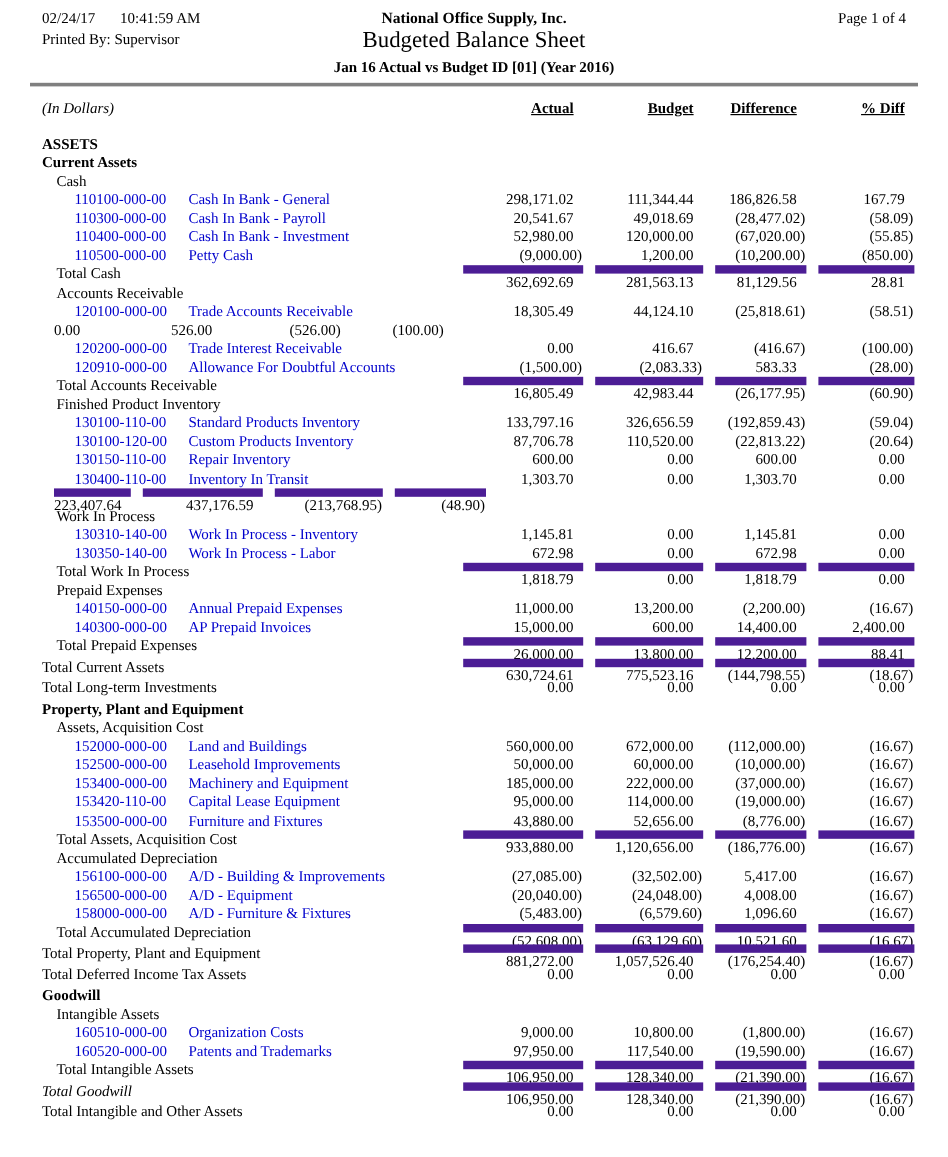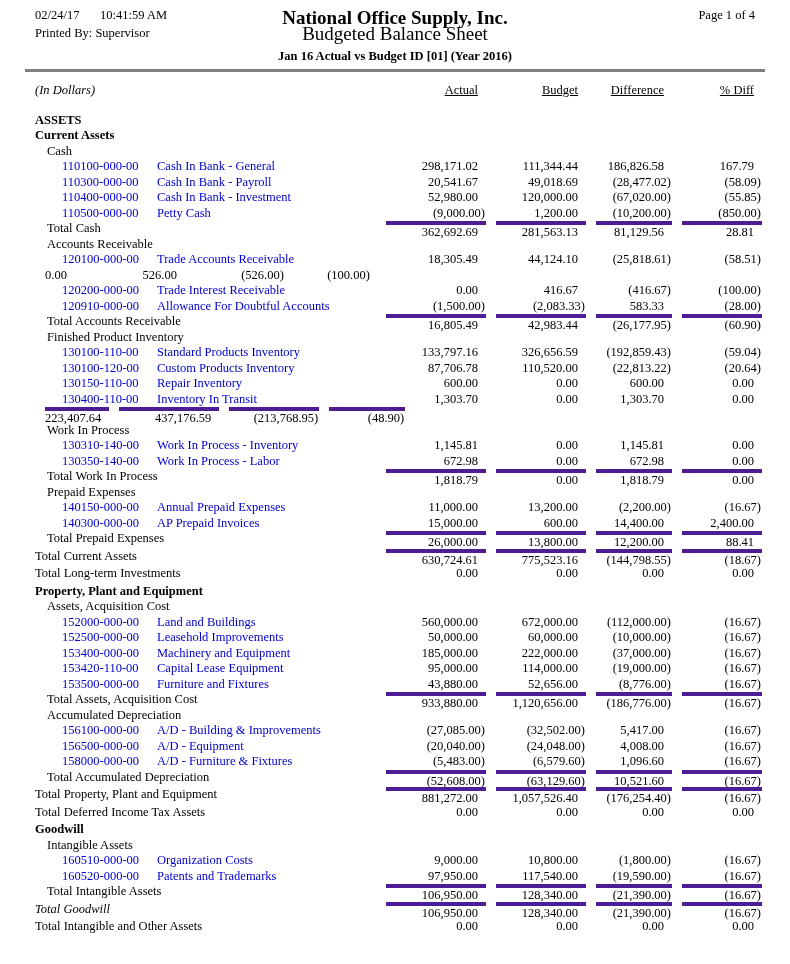--- a/index.html
+++ b/index.html
@@ -9,46 +9,46 @@
     background:#ffffff;
     font-family:"Liberation Serif","DejaVu Serif",serif;
     color:#000;
     overflow:hidden;
   }
   
   .report-header{position:relative;height:70px;font-size:12.5px;}
   .hdr-date{position:absolute;left:35px;top:8px;}
   .hdr-time{position:absolute;left:100px;top:8px;}
   .hdr-printedby{position:absolute;left:35px;top:26px;}
-  .hdr-company{position:absolute;left:0;right:0;top:7px;text-align:center;font-weight:bold;font-size:19px;}
+  .hdr-company{position:absolute;left:0;right:0;top:7px;text-align:center;font-weight:bold;font-size:13px;}
   .hdr-title{position:absolute;left:0;right:0;top:23px;text-align:center;font-weight:normal;font-size:19px;}
   .hdr-subtitle{position:absolute;left:0;right:0;top:49px;text-align:center;font-weight:bold;font-size:12.5px;}
   .hdr-page{position:absolute;right:35px;top:8px;}
   .hdr-rule{position:absolute;left:25px;right:25px;top:69px;height:3px;background:#808080;}
 
   
   .colhead{margin-top:13px;justify-content:flex-end;}
   .colhead .label{font-style:italic;}
-  .colhead .num span{font-weight:normal;text-decoration:underline;font-style:normal;}
+  .colhead .num span{font-weight:bold;text-decoration:underline;font-style:normal;}
   #rows{margin-top:14px;}
   .row{display:flex;height:15.5px;line-height:15.2px;font-size:12.5px;padding:0 28px 0 35px;}
   .label{flex:1;white-space:nowrap;overflow:hidden;}
   .num{text-align:right;padding-right:8px;margin-left:10px;box-sizing:border-box;white-space:nowrap;}
   .num:nth-child(2){width:100px;}
   .num:nth-child(3){width:90px;}
   .num:nth-child(4){width:76px;}
   .num:nth-child(5){width:80px;}
   .num.neg{padding-right:1px;}
   .r-section .label{font-weight:bold;}
   .r-section.spaced{margin-top:2px;}
   .r-group .label{padding-left:12px;}
   .r-subtotal .label{padding-left:12px;}
   .r-total{font-weight:normal;margin-top:2px;}
   .r-total.it .label{font-style:italic;}
-  .ruled .num{border-top:4px solid #4c1d95;}
+  .ruled .num{border-top:7px solid #4c1d95;}
   .acct-no{color:var(--link,#0000cc);margin-left:27px;width:95px;display:inline-block;}
   .acct-name{color:var(--link,#0000cc);}
 </style>
 </head>
 <body>
 
 <div class="page">
   <div class="report-header">
     <span class="hdr-date">02/24/17</span>
     <span class="hdr-time">10:41:59 AM</span>

